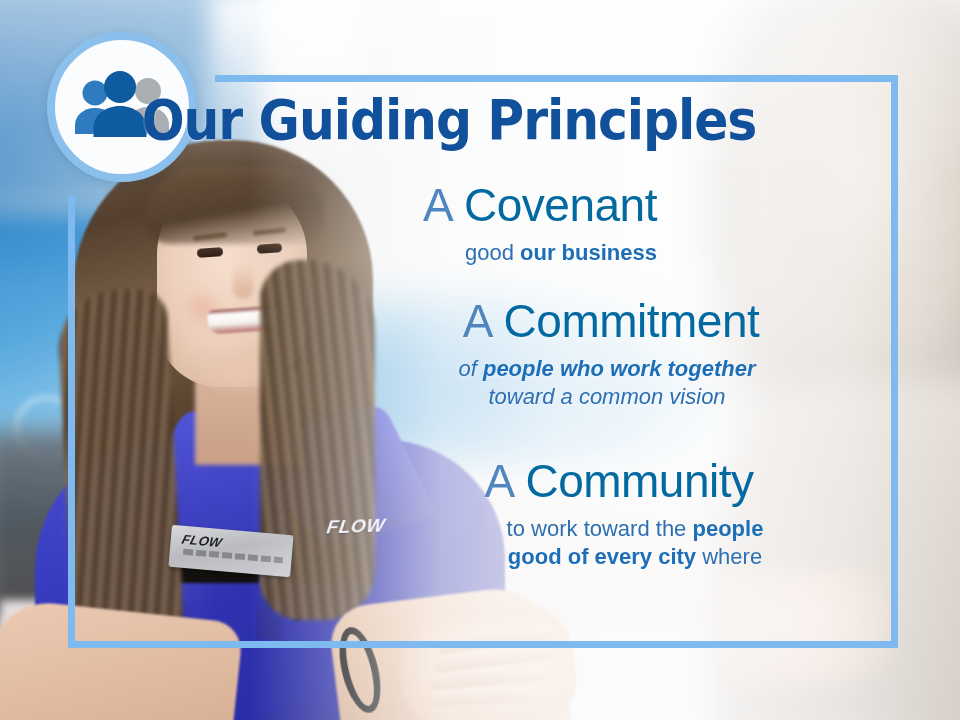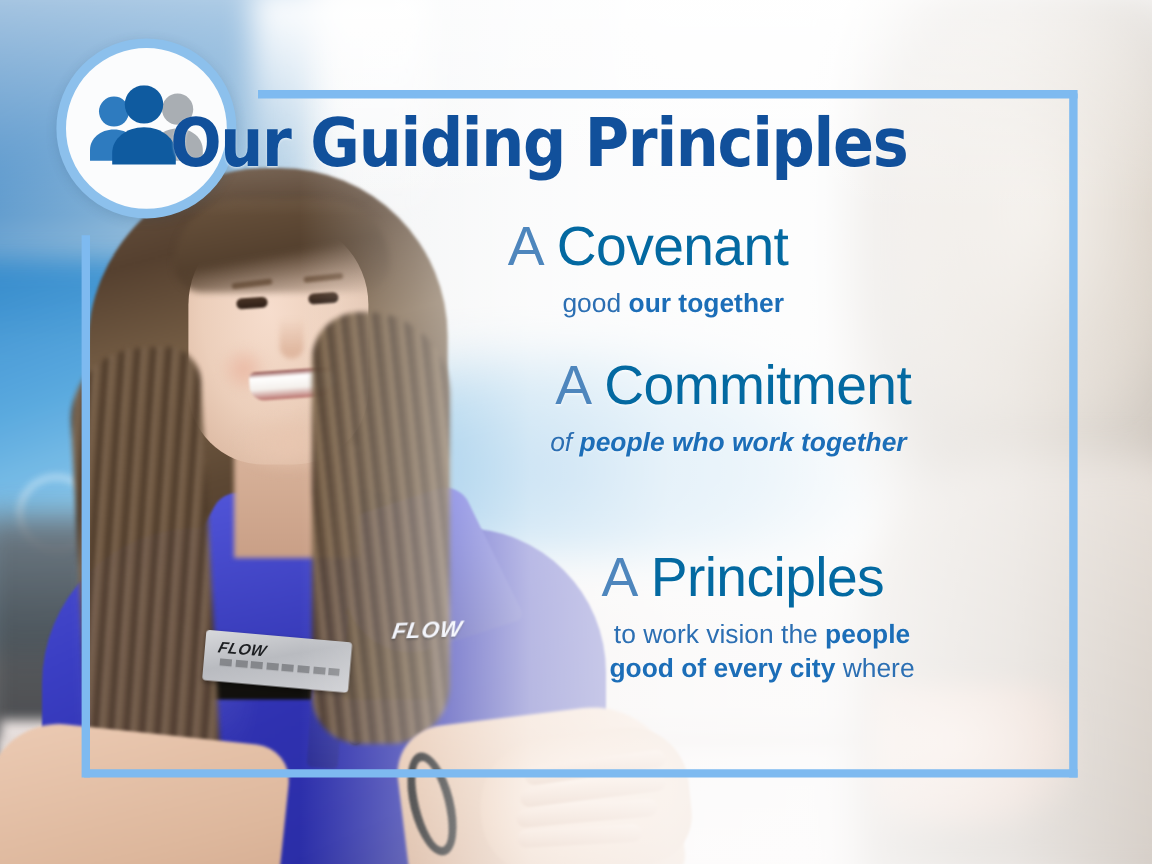--- a/index.html
+++ b/index.html
@@ -442,39 +442,40 @@
   <div class="content">
 
     <div class="title">Our Guiding Principles</div>
 
     <div class="principle" id="principle-covenant">
       <div class="p-head">
         <span class="art">A</span>
         <span class="word">Covenant</span>
       </div>
       <div class="p-sub">
-        <span>good </span><b>our together</b>
+        <span>good </span><b>our business</b>
       </div>
     </div>
 
     <div class="principle" id="principle-community">
       <div class="p-head">
         <span class="art">A</span>
         <span class="word">Commitment</span>
       </div>
       <div class="p-sub">
         <span>of </span><b>people who work together</b><br>
+        <span>toward a common vision</span>
       </div>
     </div>
 
     <div class="principle" id="principle-commitment">
       <div class="p-head">
         <span class="art">A</span>
-        <span class="word">Principles</span>
+        <span class="word">Community</span>
       </div>
       <div class="p-sub">
-        <span>to work vision the </span><b>people</b><br>
+        <span>to work toward the </span><b>people</b><br>
         <b>good of every city</b><span> where</span><br>
       </div>
     </div>
 
   </div>
 </div>
 
 </body></html>

